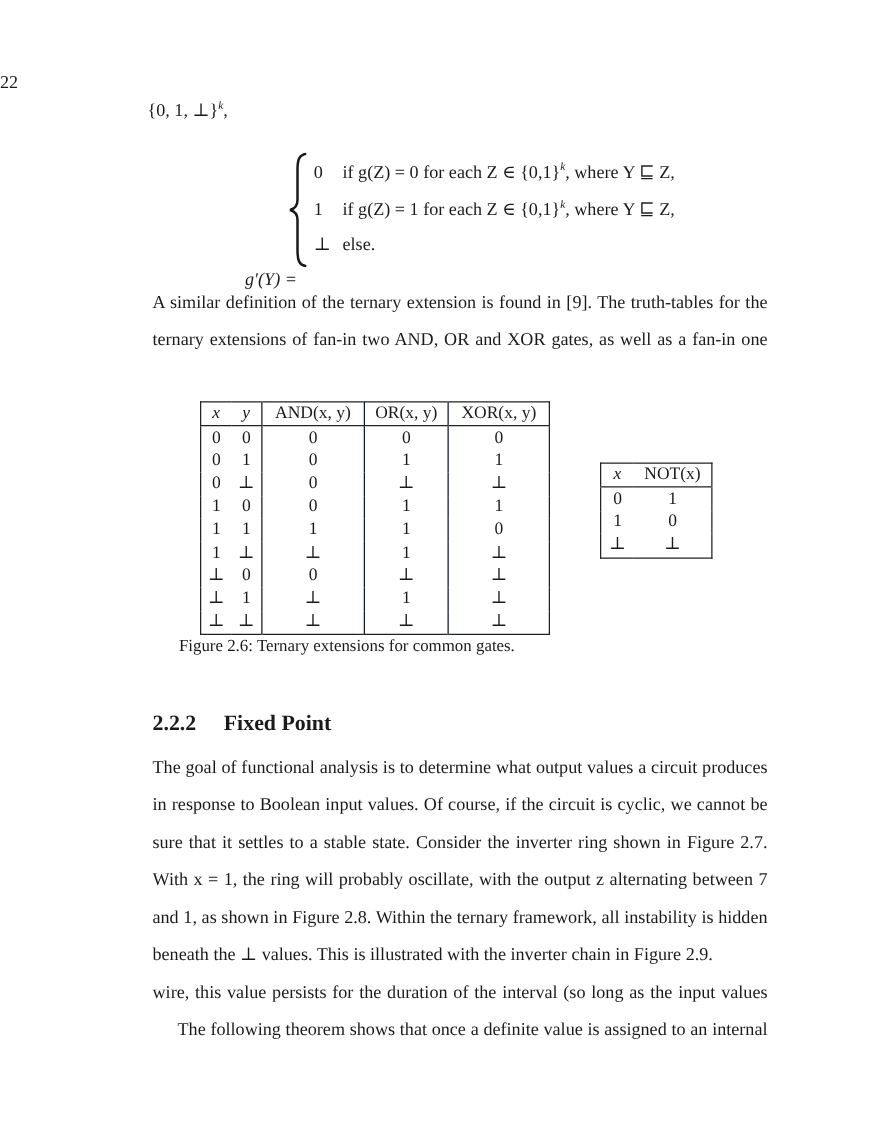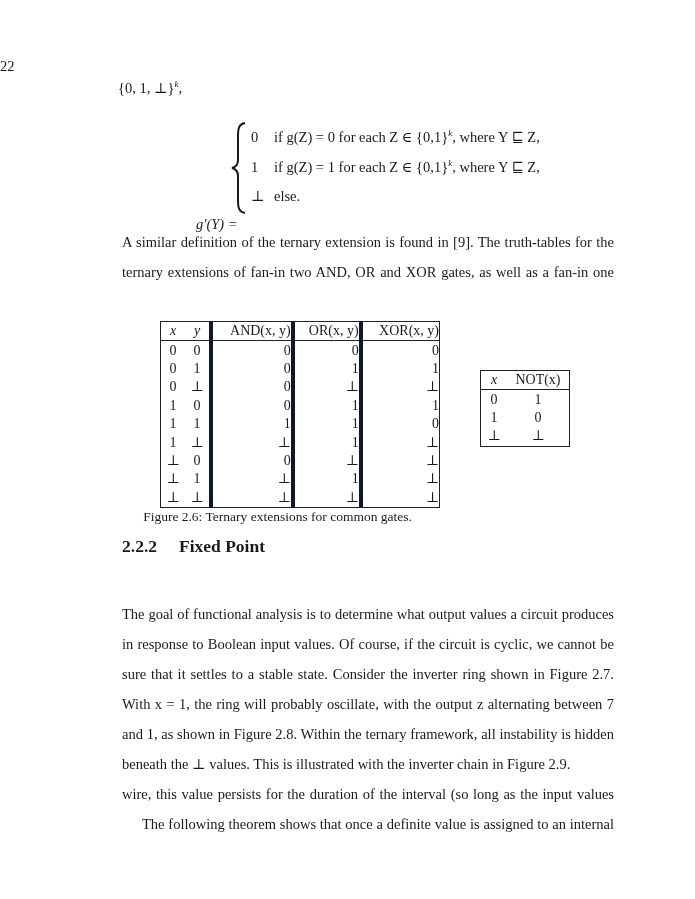--- a/index.html
+++ b/index.html
@@ -21,26 +21,26 @@
   .justify { text-align: justify; text-align-last: justify; }
   .para .line { display: block; height: 30px; white-space: nowrap; }
   .para .line.last { text-align-last: left; }
   .p1 { top: 227px; }
 
   table.tt { border-collapse: collapse; font-size: 14px; position: absolute; }
   table.tt td, table.tt th { font-weight: normal; text-align: center; padding: 0; height: 18.4px; line-height: 18px; }
   table.tt th { border-bottom: 1px solid #222; }
   .main-table { left: 160px; top: 321px; width: 280px; border: 1.2px solid #222; }
   .main-table .cx { width: 24px; } .main-table .cy { width: 24px; }
-  .main-table .vsep { border-left: 4px solid #0f172a; text-align: right; }
+  .main-table .vsep { border-left: 1px solid #0f172a; }
   .not-table { left: 480px; top: 370px; width: 90px; border: 1.2px solid #222; }
   .not-table .cx { width: 26px; }
 
   .caption { left: 0; width: 555px; top: 509px; text-align: center; font-size: 13.5px; }
-  .section-heading { left: 122px; top: 536px; font-size: 17.5px; font-weight: bold; }
+  .section-heading { left: 122px; top: 568px; font-size: 17.5px; font-weight: bold; }
   .section-heading .num { display: inline-block; width: 57px; }
 
   .p2 { top: 599px; }
   .indent { padding-left: 20px; }
 </style>
 </head>
 <body>
 
 <div class="abs page-number">22</div>
 

